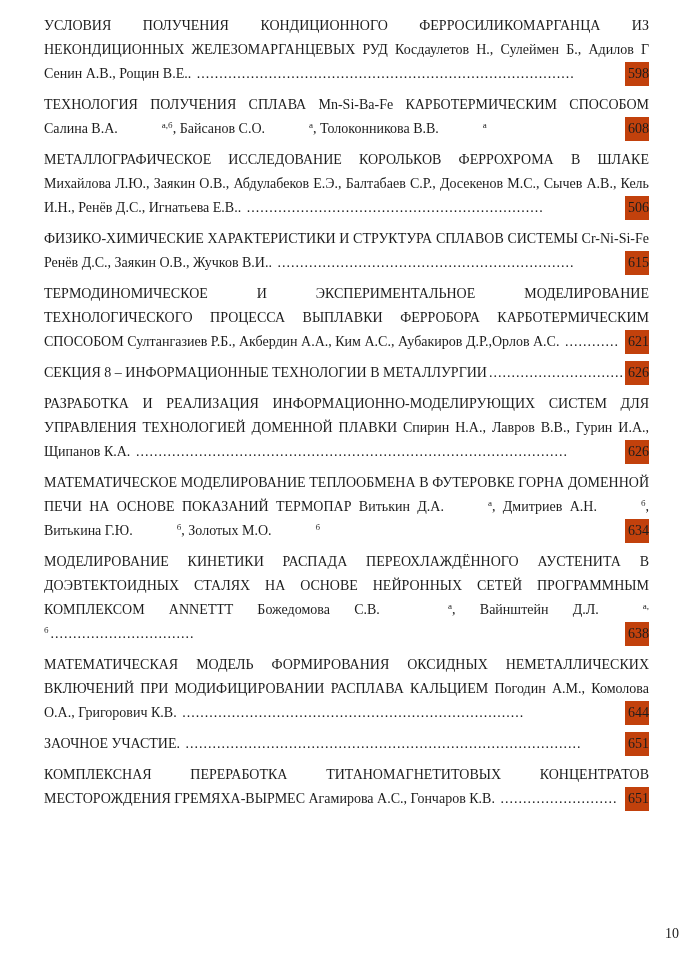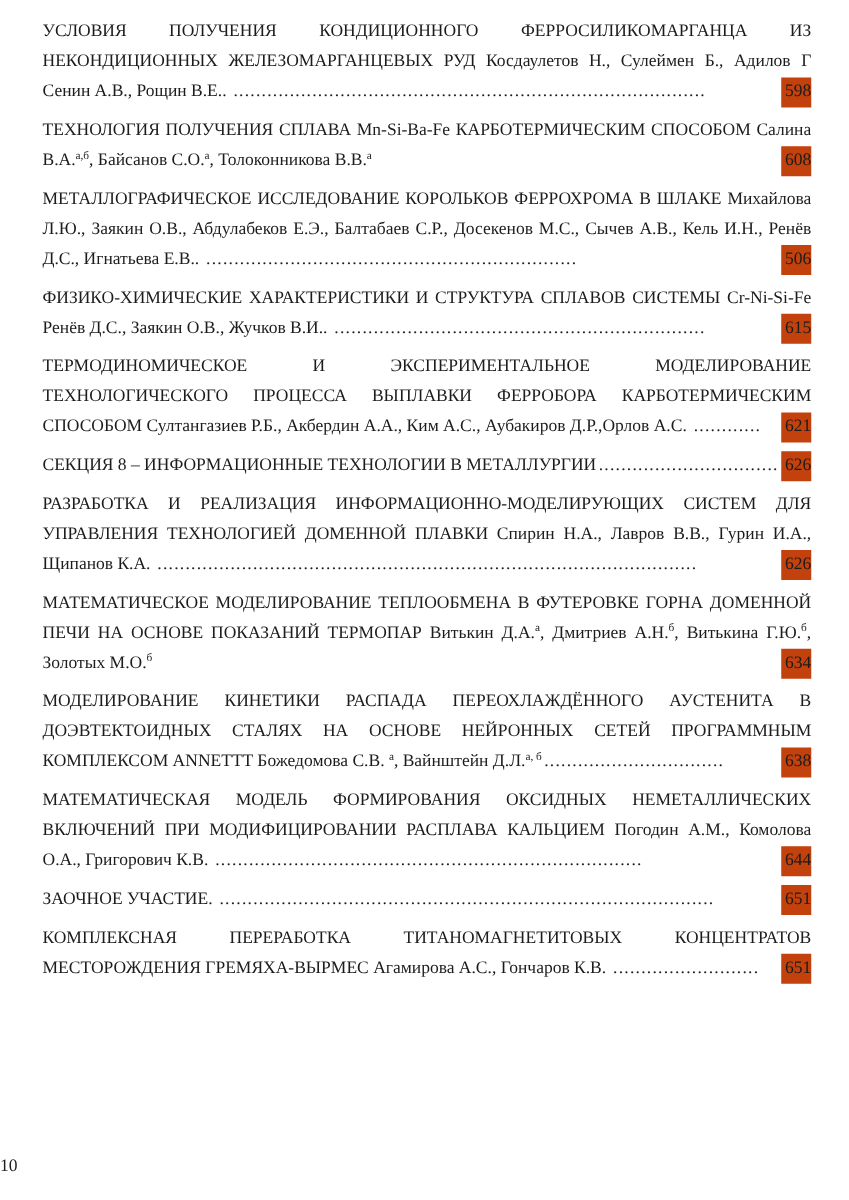--- a/index.html
+++ b/index.html
@@ -6,53 +6,54 @@
   html, body { background: #ffffff; }
   body {
     width: 679px;
     height: 960px;
     position: relative;
     overflow: hidden;
     font-family: "Liberation Serif", "DejaVu Serif", serif;
     color: #1c1c1c;
   }
   .page {
-    padding: 14px 30px 0 34px;
+    padding: 14px 30px 0 44px;
   }
   .entry {
     position: relative;
     font-size: 14px;
     line-height: 24px;
     text-align: justify;
     margin-bottom: 7px;
   }
   .entry .txt { white-space: pre-wrap; }
   .entry sup {
     font-size: 9px;
     line-height: 0;
     vertical-align: 5px;
+    margin-left: 44px;
   }
   .leader {
     word-break: break-all;
     letter-spacing: 1px;
     padding-left: 2px;
   }
   .pagenum {
     position: absolute;
     right: 0;
     bottom: 0;
     background: #c2410c;
     padding-left: 3px;
   }
   .footer {
     position: absolute;
     left: 0;
     right: 0;
     bottom: 18px;
-    text-align: left;
+    text-align: right;
     font-size: 14px;
   }
 </style>
 </head>
 <body>
 
 <div class="page">
 
   <p class="entry">
     <span class="txt">УСЛОВИЯ ПОЛУЧЕНИЯ КОНДИЦИОННОГО ФЕРРОСИЛИКОМАРГАНЦА ИЗ НЕКОНДИЦИОННЫХ ЖЕЛЕЗОМАРГАНЦЕВЫХ РУД Косдаулетов Н., Сулеймен Б., Адилов Г Сенин А.В., Рощин В.Е.. </span><span class="leader">....................................................................................</span><span class="pagenum">598</span>

